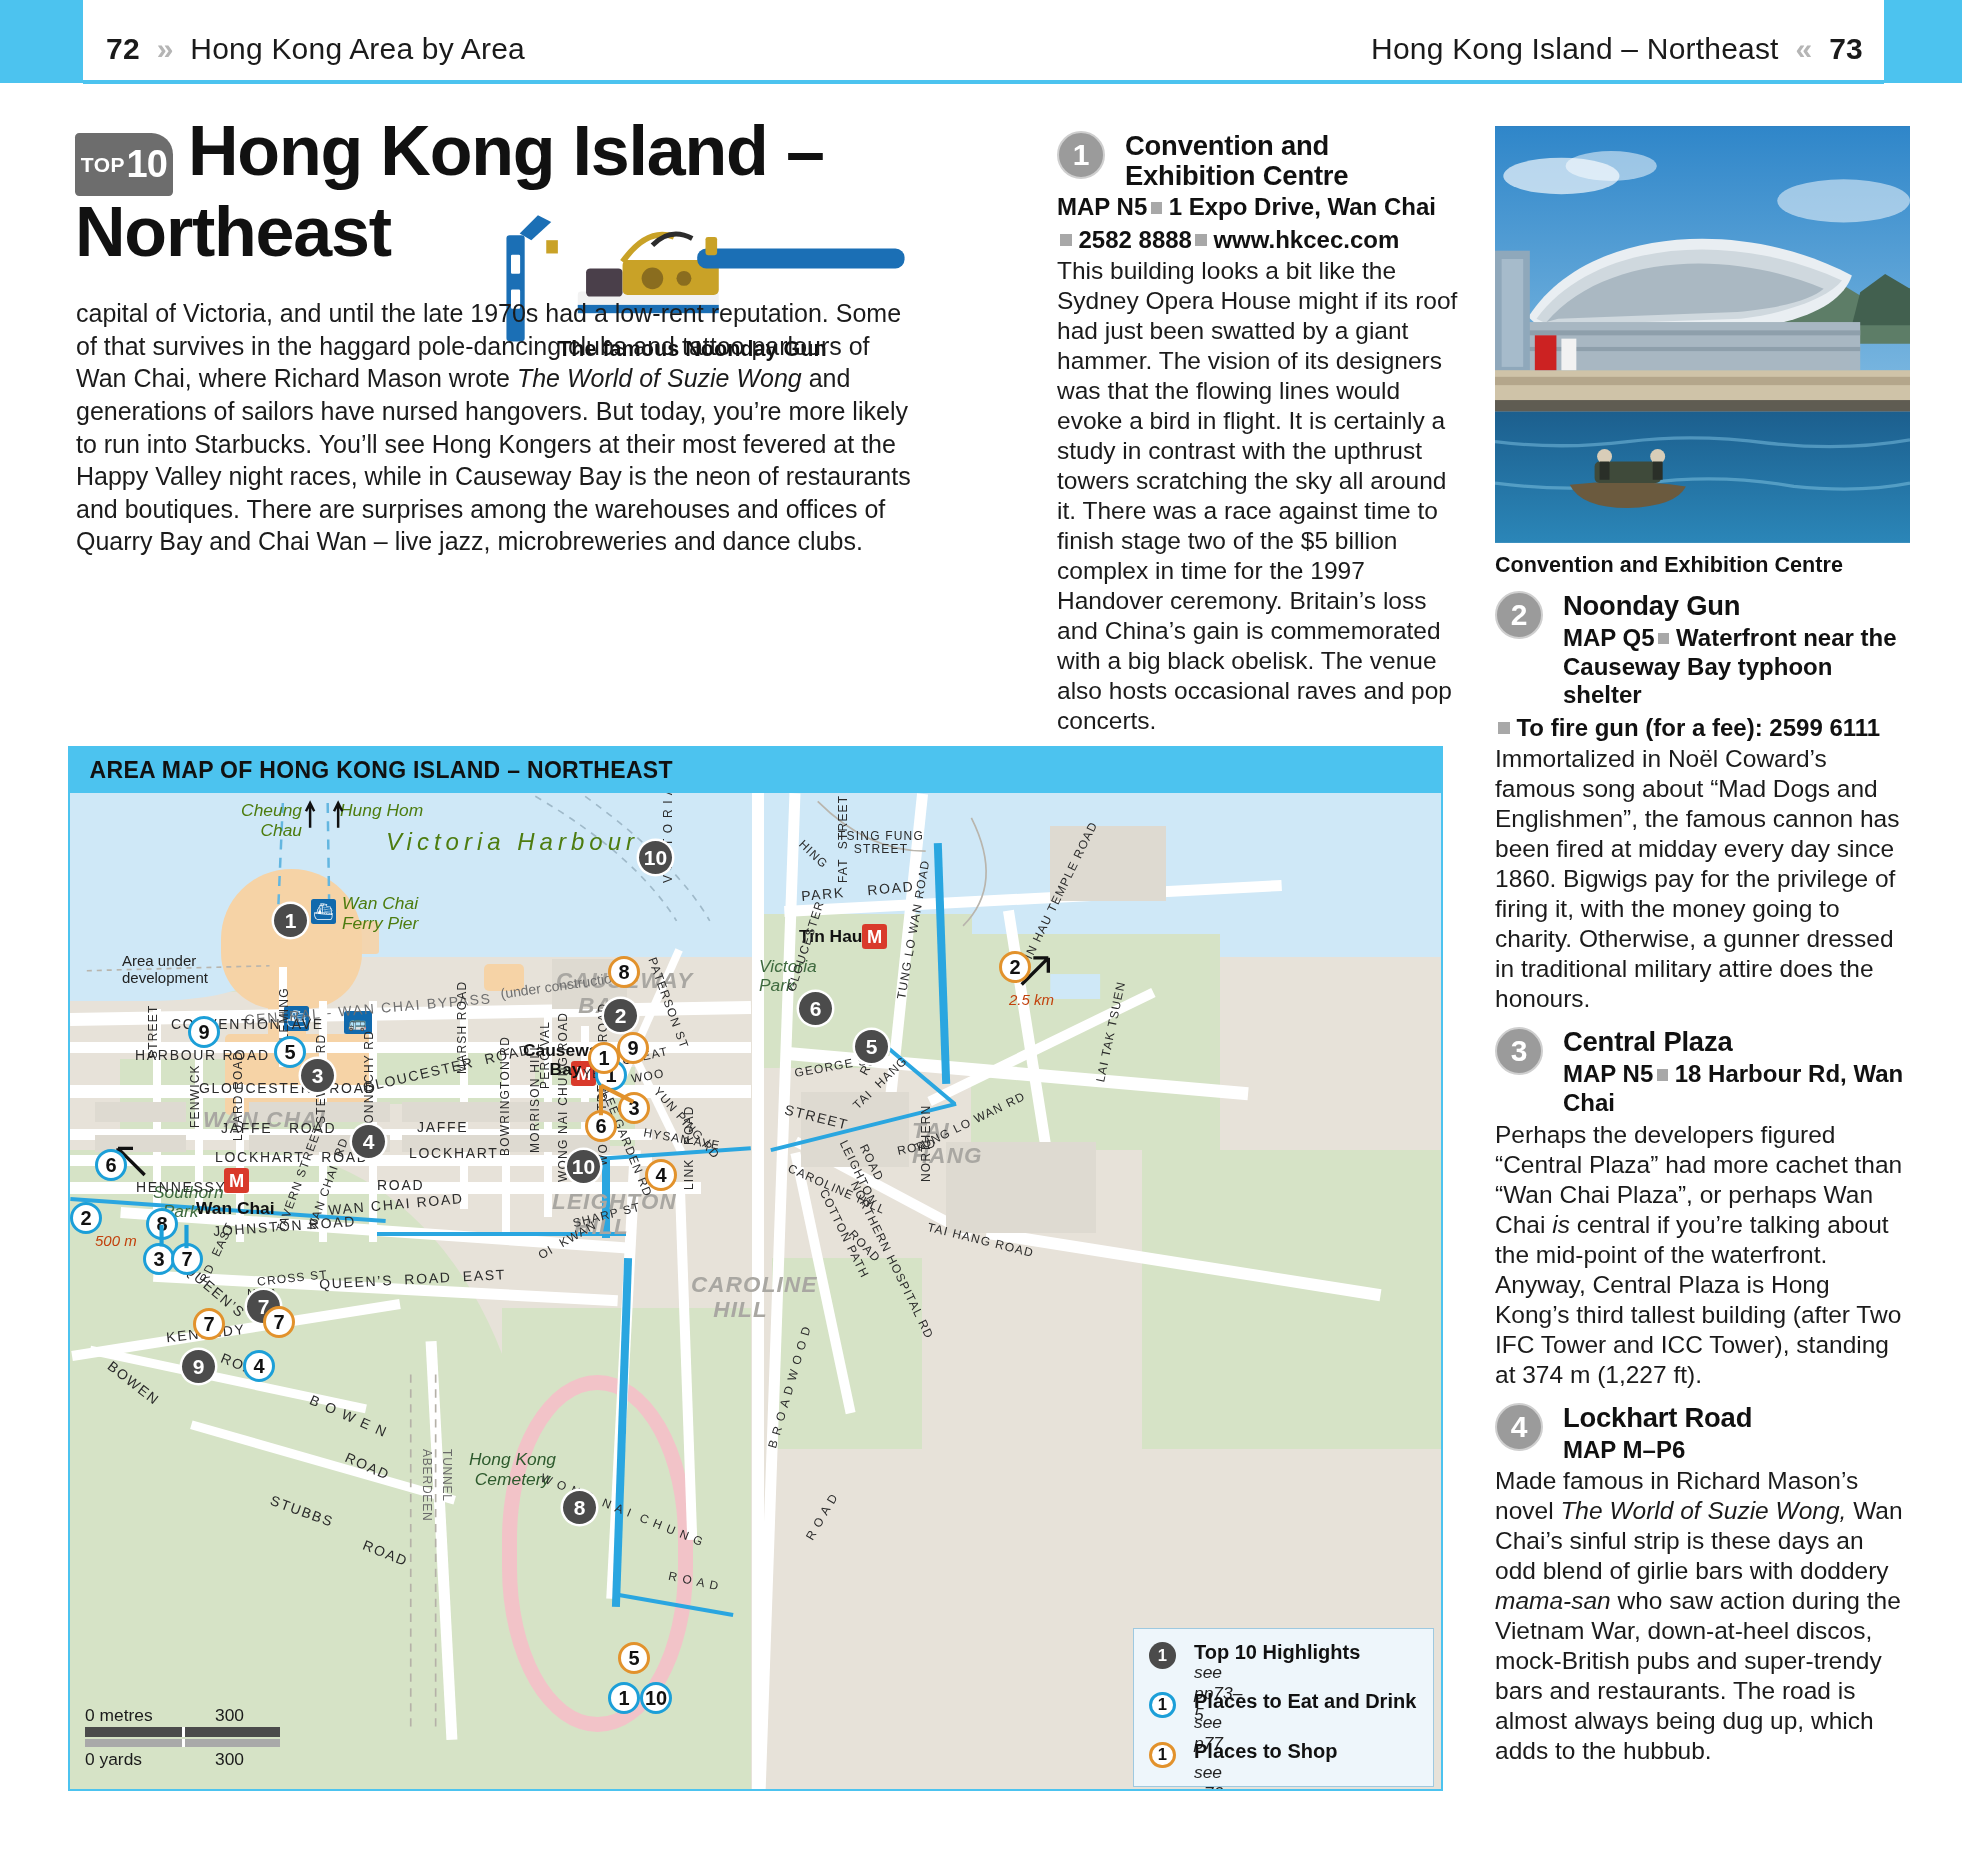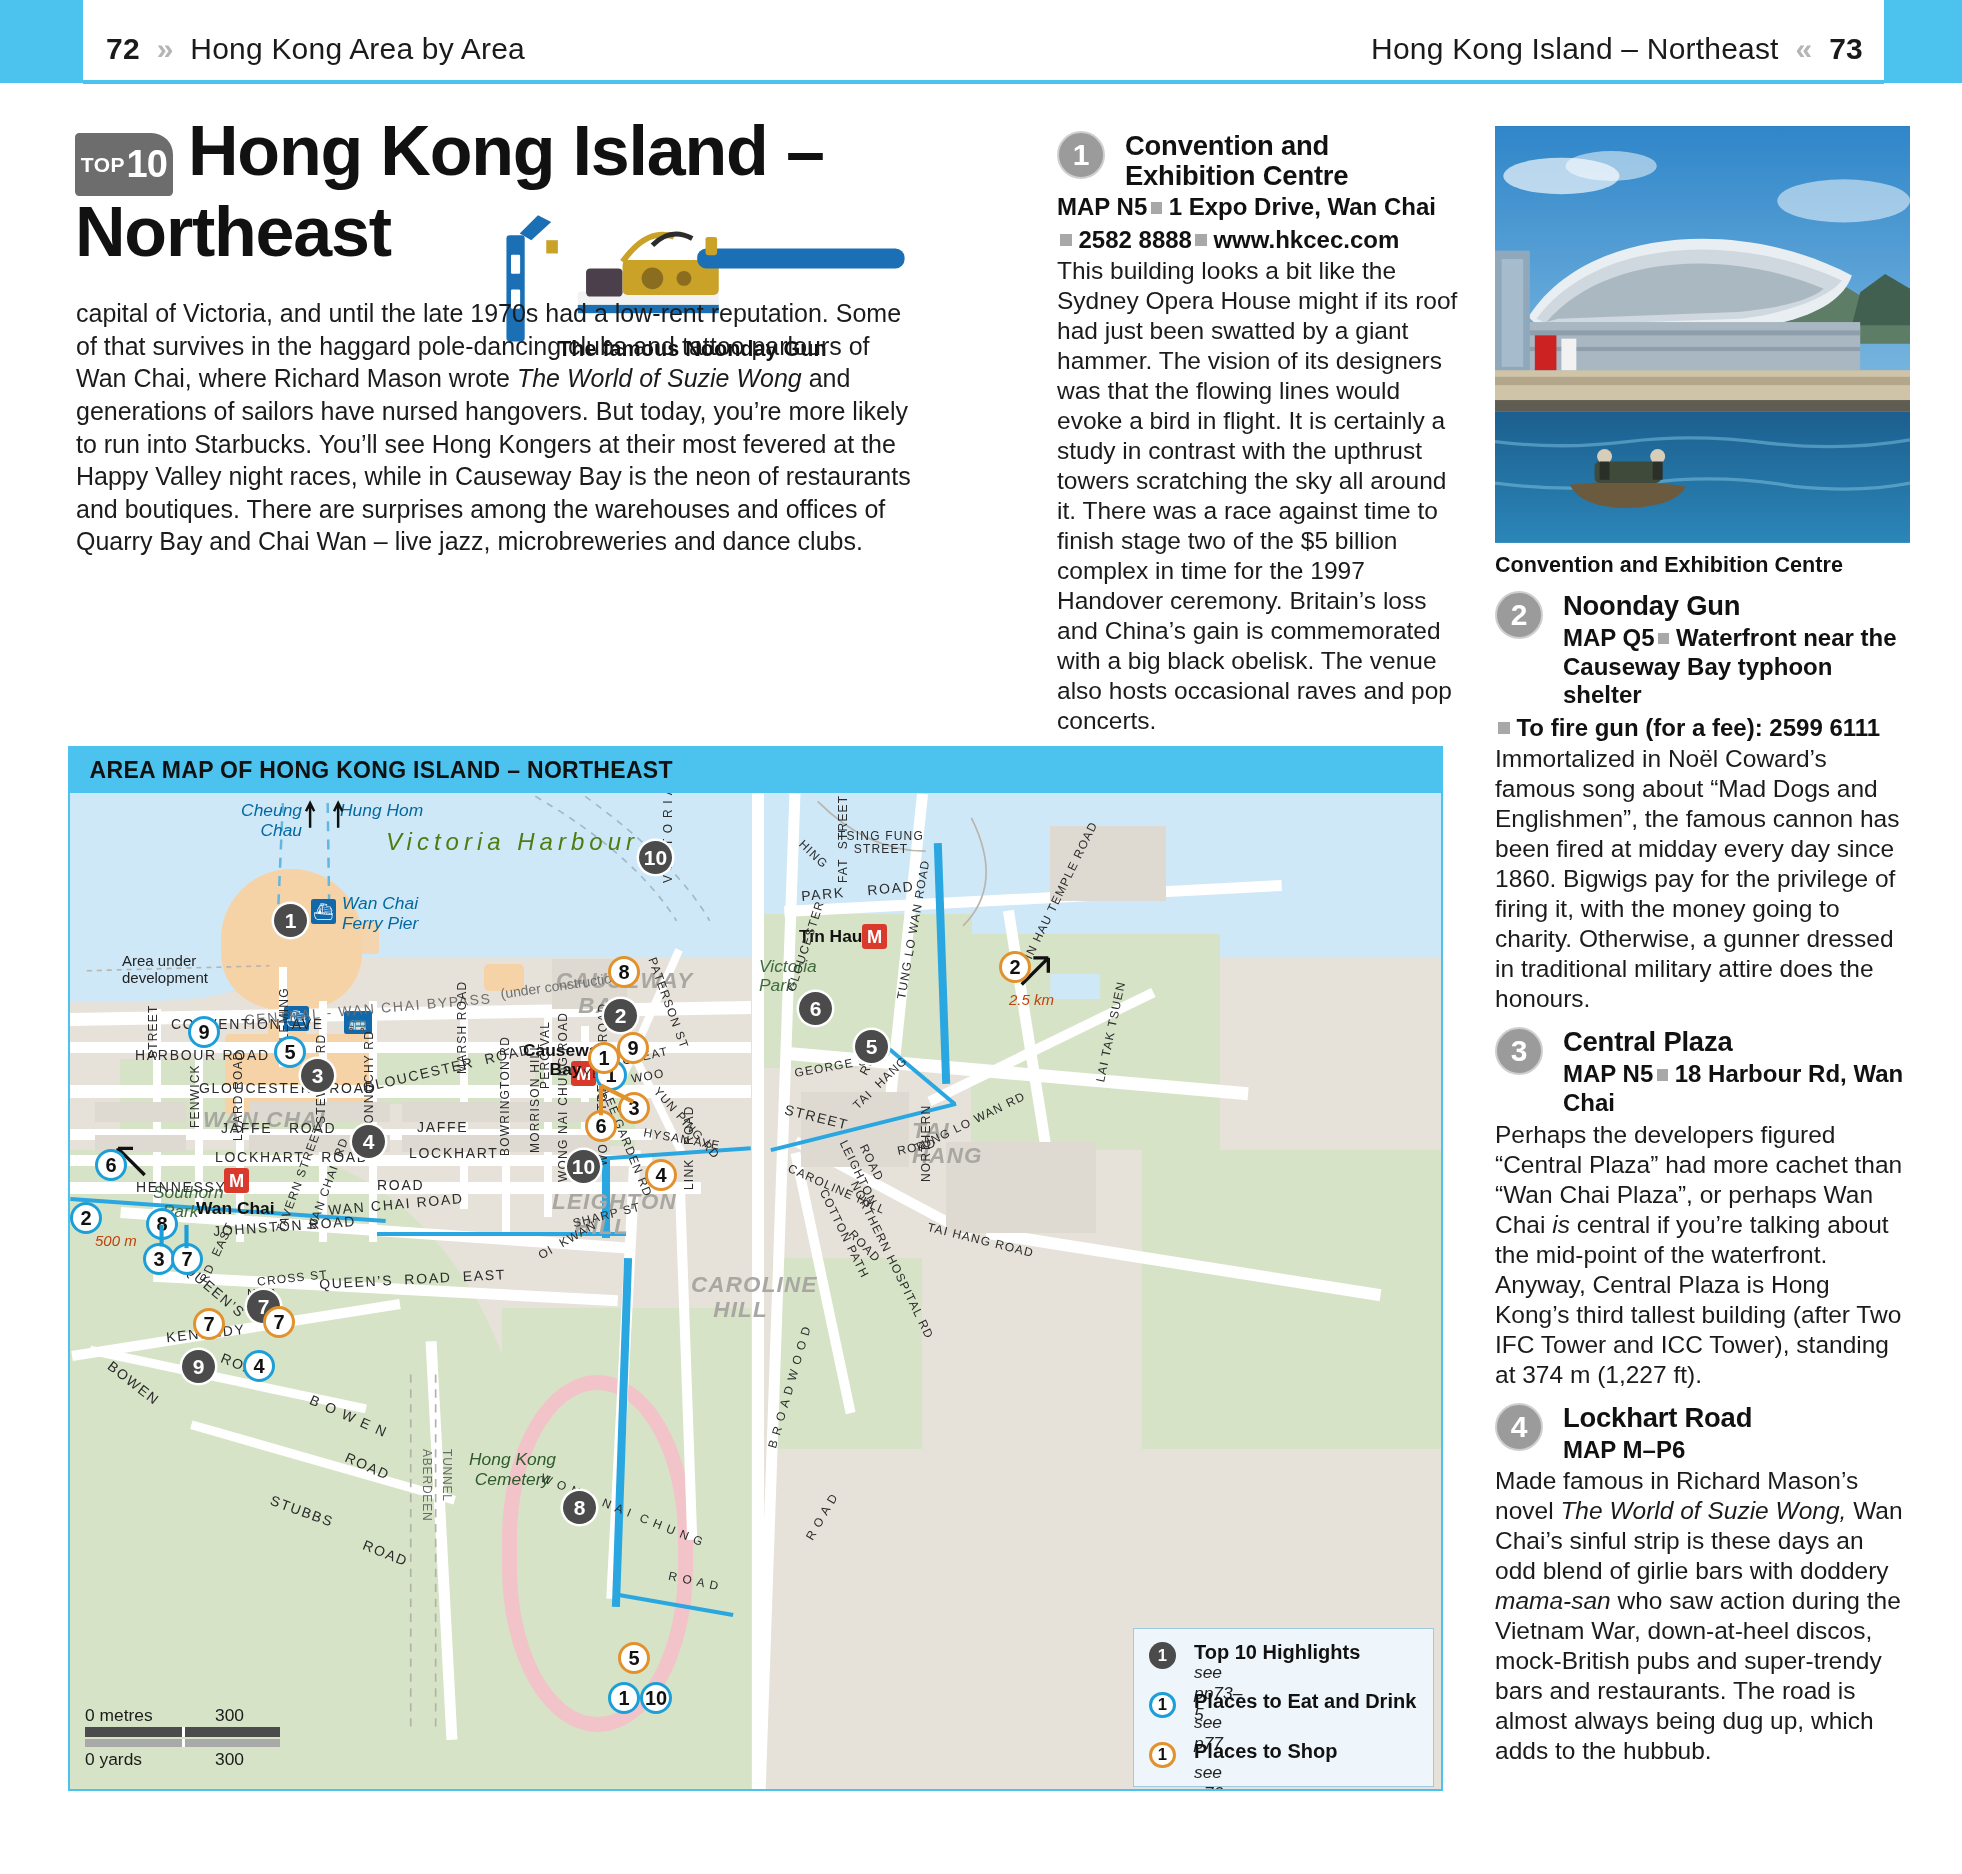--- a/index.html
+++ b/index.html
@@ -85,21 +85,21 @@
   .road-thin { position: absolute; background: #ffffff; }
   .divider { position: absolute; left: 682px; top: 0; width: 11.6px; height: 1000px; background: #ffffff; }
   .orange-bld { position: absolute; background: #f6d3a6; }
   .track-outer { position: absolute; border: 15px solid #f2c3c8; border-radius: 50% / 46%; background: #d6e3c6; }
   .mtr-line { position: absolute; height: 4.2px; background: #2aa6e0; }
 
   .mlabel { position: absolute; color: #222; white-space: nowrap; font-family: "Liberation Sans", sans-serif; }
   .rd { font-size: 14px; letter-spacing: 1.7px; color: #2b2b2b; }
   .rd-s { font-size: 12px; letter-spacing: 1.2px; color: #2b2b2b; }
   .district { font-size: 22.4px; font-style: italic; font-weight: bold; color: #a9a7a2; letter-spacing: 1.2px; }
-  .place { font-size: 17.4px; font-style: italic; color: #0369a1; }
+  .place { font-size: 17.4px; font-style: italic; color: #4d7c0f; }
   .placeb { font-size: 17.4px; font-weight: bold; color: #111; }
   .harbour { font-size: 24px; font-style: italic; letter-spacing: 5px; color: #4d7c0f; }
   .tinyit { font-size: 15px; font-style: italic; color: #c2410c; }
 
   .pin { position: absolute; border-radius: 50%; display: flex; align-items: center;
          justify-content: center; font-weight: bold; font-family: "Liberation Sans", sans-serif; }
   .pin.dark { background: #4b4b4b; color: #fff; width: 33px; height: 33px; font-size: 21px;
               box-shadow: 0 0 0 2.5px #fff; }
   .pin.blue { background: #fff; color: #111; width: 32px; height: 32px; font-size: 20px;
               border: 3.3px solid #1c9fd8; }

